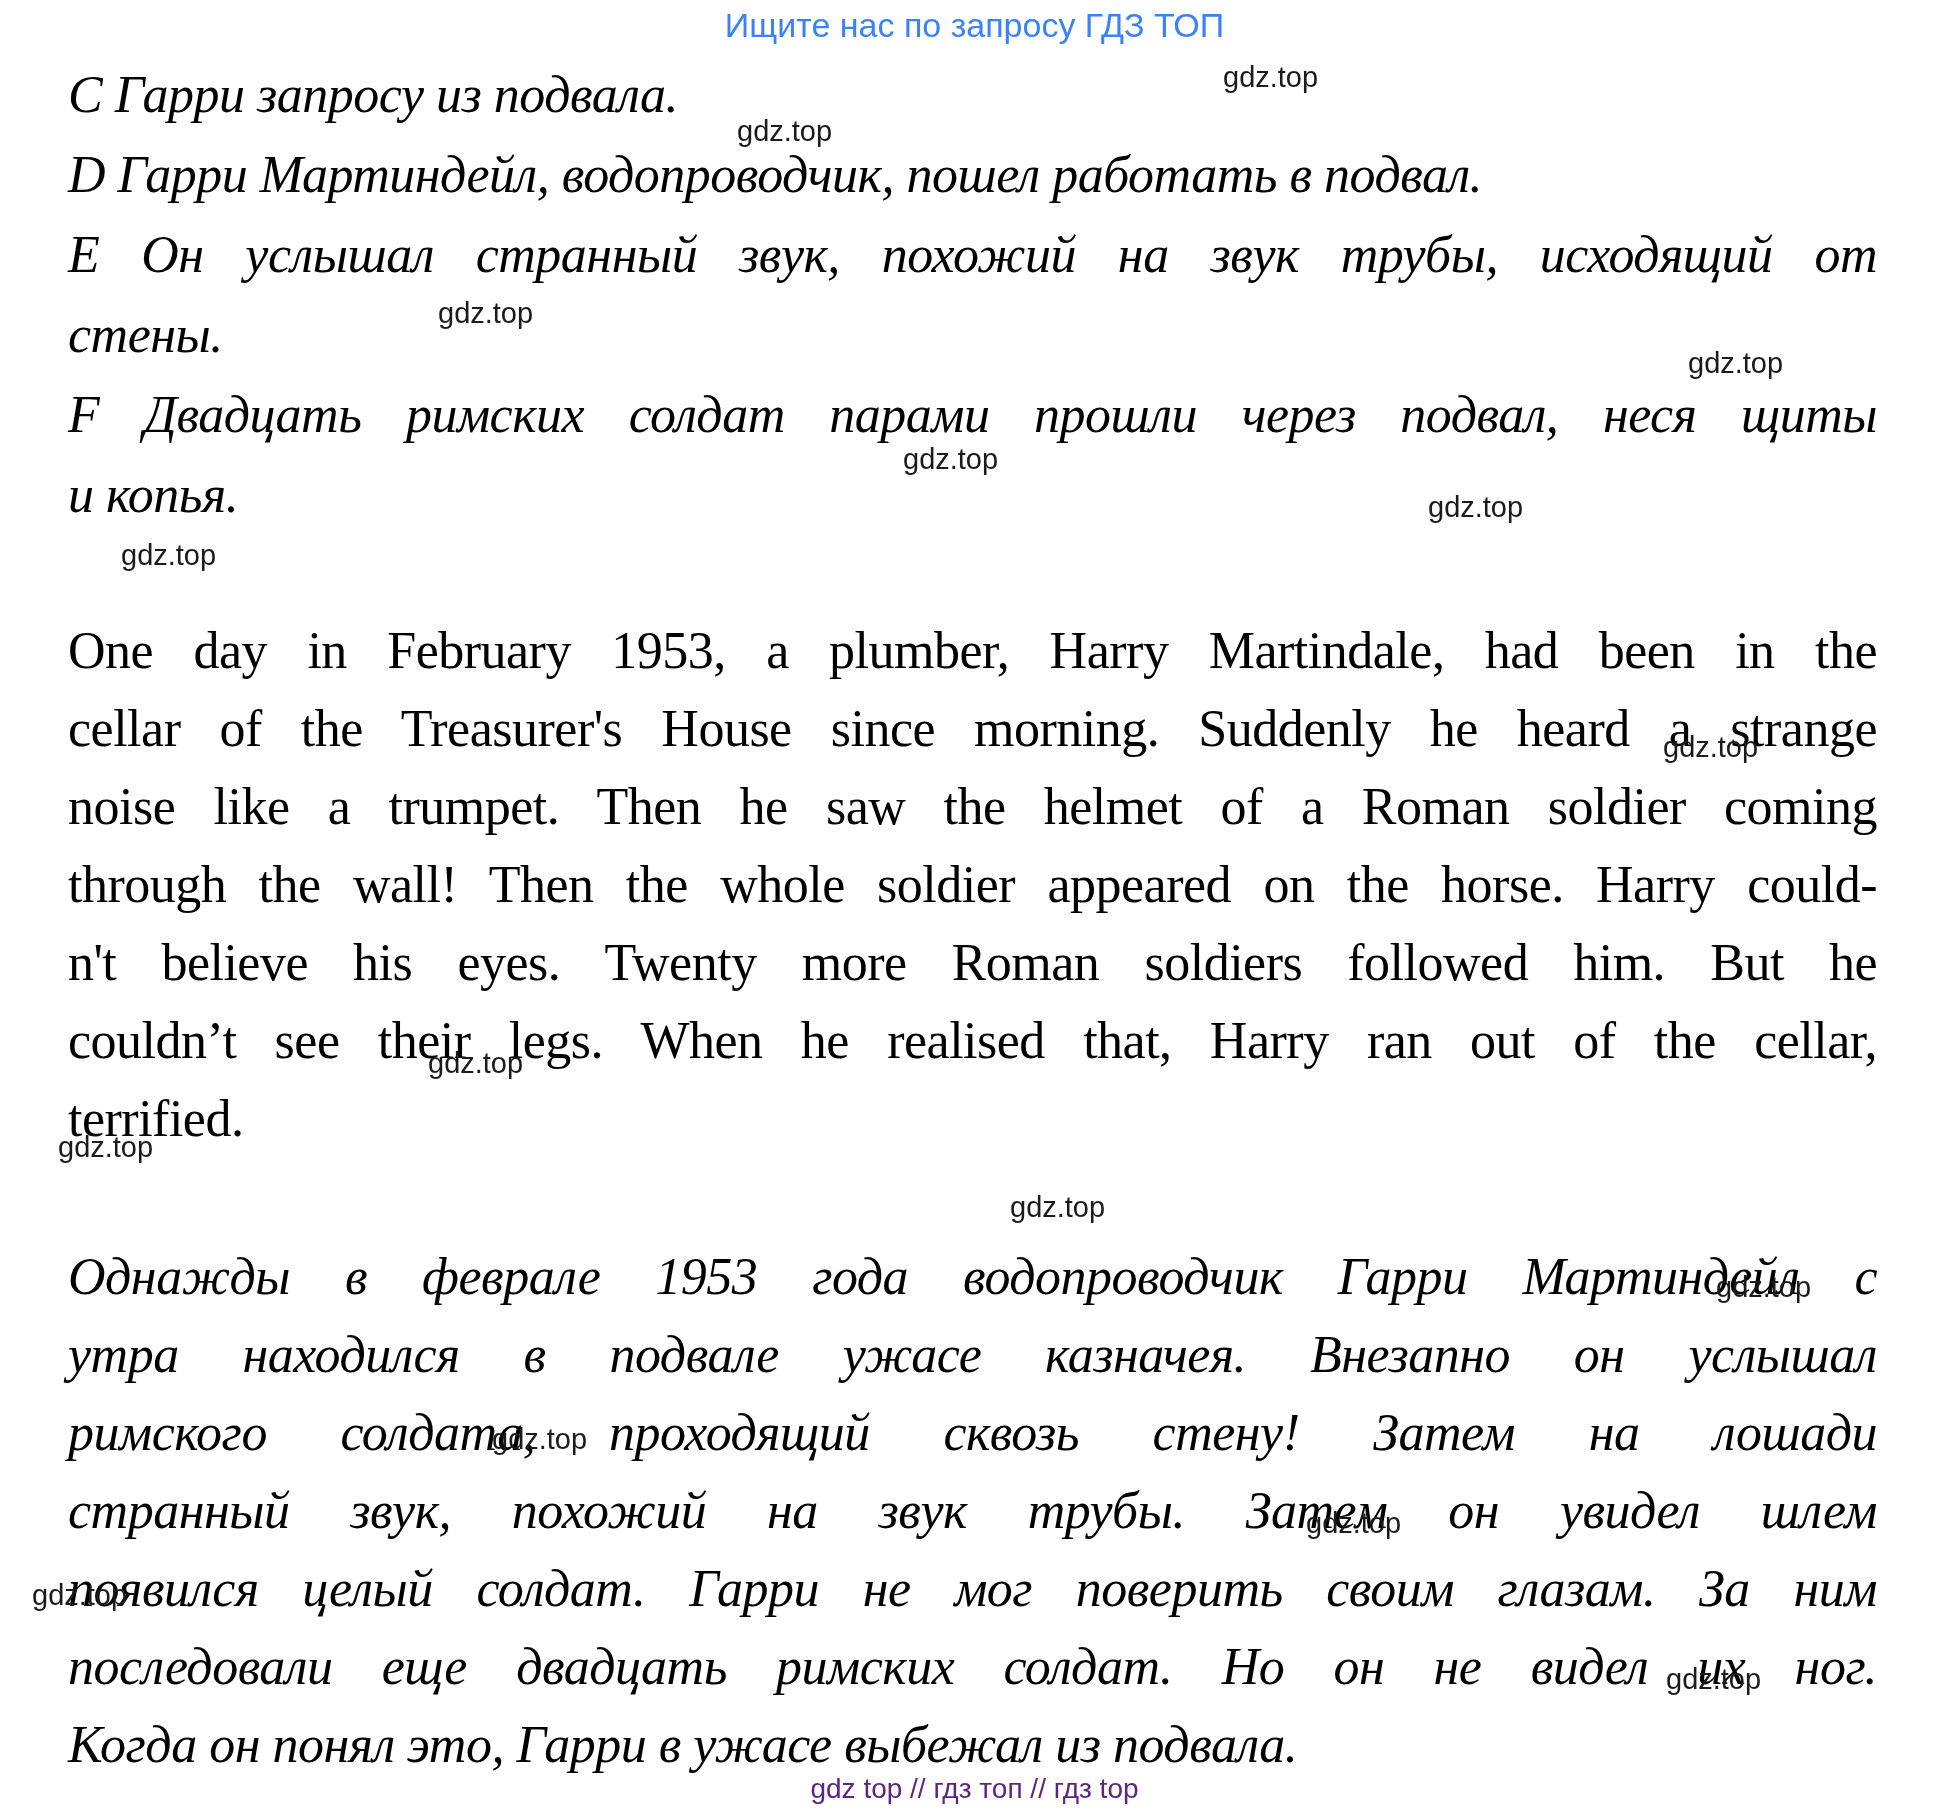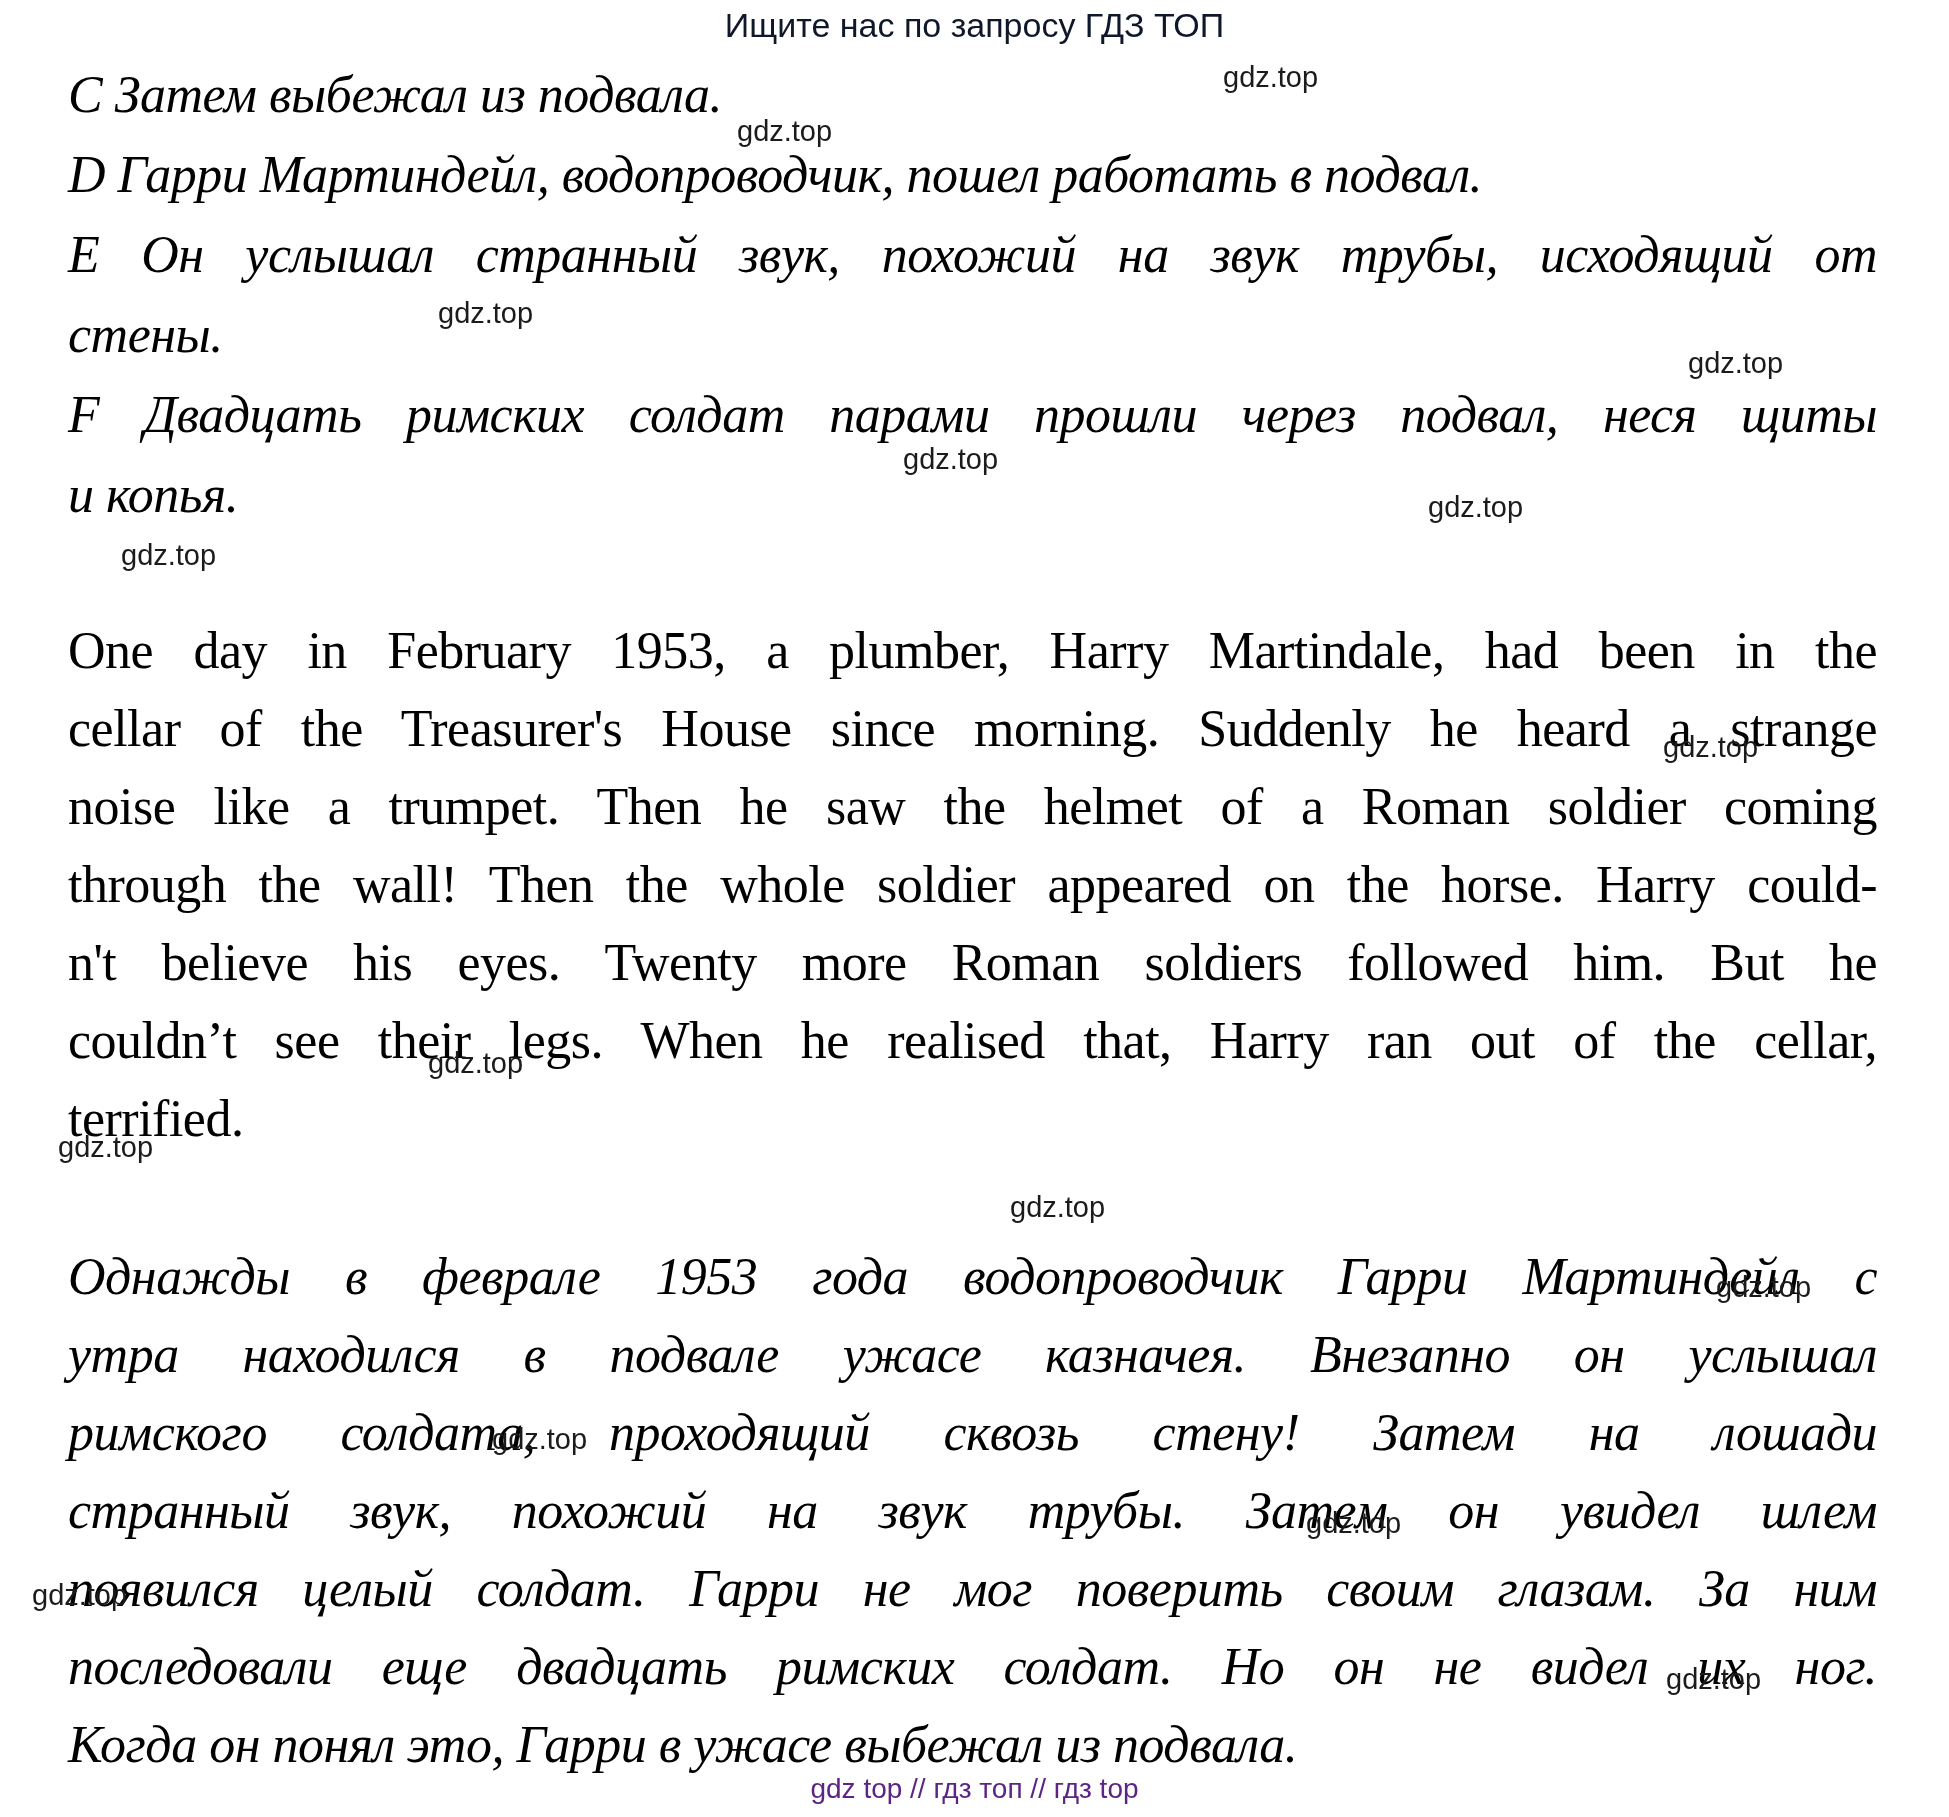--- a/index.html
+++ b/index.html
@@ -48,24 +48,24 @@
     font-family:"Liberation Sans","DejaVu Sans",sans-serif;
     font-size:28px;line-height:38px;
     color:#5c2483;
   }
 </style>
 </head>
 <body>
 
 <div id="page">
 
-  <div class="promo" style="color: #0f172a;">Ищите нас по запросу ГДЗ ТОП</div>
+  <div class="promo" style="color: #3b82f6;">Ищите нас по запросу ГДЗ ТОП</div>
 
   <div class="block answers">
-    <div class="line">C Затем выбежал из подвала.</div>
+    <div class="line">C Гарри запросу из подвала.</div>
     <div class="line">D Гарри Мартиндейл, водопроводчик, пошел работать в подвал.</div>
     <div class="line just">E Он услышал странный звук, похожий на звук трубы, исходящий от</div>
     <div class="line">стены.</div>
     <div class="line just">F Двадцать римских солдат парами прошли через подвал, неся щиты</div>
     <div class="line">и копья.</div>
   </div>
 
   <div class="block english">
     <div class="line just">One day in February 1953, a plumber, Harry Martindale, had been in the</div>
     <div class="line just">cellar of the Treasurer's House since morning. Suddenly he heard a strange</div>

